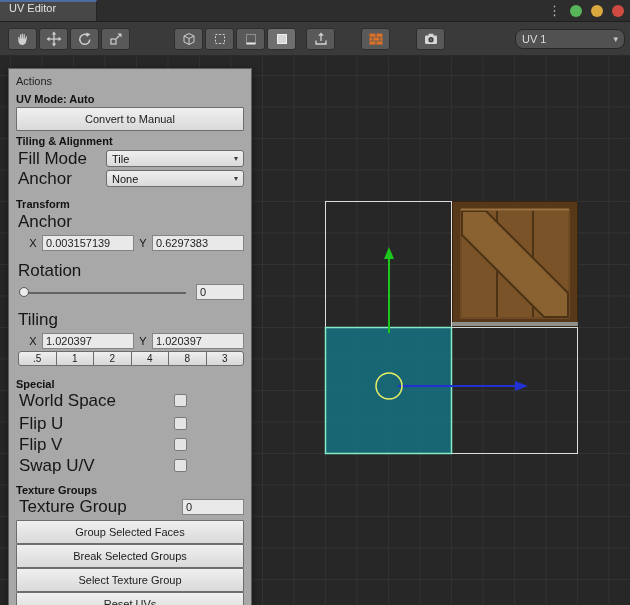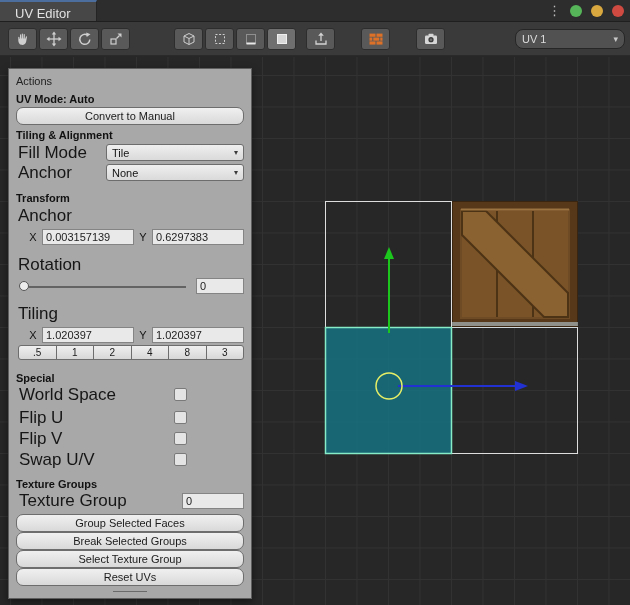--- a/index.html
+++ b/index.html
@@ -4,21 +4,21 @@
 <style>
   *{box-sizing:border-box;margin:0;padding:0}
   html,body{width:630px;height:605px;overflow:hidden;background:#272727;
     font-family:"Liberation Sans",sans-serif;-webkit-font-smoothing:antialiased}
   .window{position:relative;width:630px;height:605px;background:#272727}
 
   
   .titlebar{position:absolute;top:0;left:0;right:0;height:22px;background:#2d2d2d;
     border-bottom:1px solid #1f1f1f;display:flex;align-items:stretch}
   .tab{width:97px;background:#474747;border-top:2px solid #4b6e9e;border-right:1px solid #242424;
-    display:flex;align-items:flex-end;padding-left:15px;font-size:13px;color:#e2e2e2}
+    display:flex;align-items:flex-start;padding-left:9px;font-size:11px;color:#e2e2e2}
   .win-controls{position:absolute;right:6px;top:0;height:22px;display:flex;align-items:center;gap:9px}
   .dots{color:#bdbdbd;font-size:13px;line-height:22px;cursor:pointer}
   .circle{width:12px;height:12px;border-radius:50%;display:inline-block}
   .c-green{background:#56b558}.c-yellow{background:#d9a93f}.c-red{background:#cf4b42}
 
   
   .toolbar{position:absolute;top:22px;left:0;right:0;height:34px;background:#3a3a3a;
     border-bottom:1px solid #2a2a2a;display:flex;align-items:center;padding-left:8px}
   .tool-group{display:flex;gap:2px;margin-right:44px}
   .tool-group.tight{margin-right:10px}
@@ -42,22 +42,22 @@
 
   
   .panel{position:absolute;left:8px;top:68px;width:244px;background:#a8a8a8;
     border:1px solid #5e5e5e;box-shadow:0 3px 8px rgba(0,0,0,.45);padding:4px 7px 4px 7px;
     color:#141414;font-size:11px}
   .p-title{font-size:11px;color:#222;margin:2px 0 6px}
   .p-bold{font-weight:bold;font-size:11px;color:#111}
   .mt4{margin-top:4px}.mt6{margin-top:10px}.mt10{margin-top:10px}
   .mt12{margin-top:12px}.mb2{margin-bottom:2px}.mb4{margin-bottom:4px}.mb6{margin-bottom:6px}
   .lbl{font-size:17px;color:#161616}
-  .pbtn{display:block;width:100%;height:18px;background:linear-gradient(#f0f0f0,#d9d9d9);
-    border:1px solid #6d6d6d;border-radius:7px;font-size:11px;color:#1b1b1b;cursor:pointer;
+  .pbtn{display:block;width:100%;height:24px;background:linear-gradient(#f0f0f0,#d9d9d9);
+    border:1px solid #6d6d6d;border-radius:1px;font-size:11px;color:#1b1b1b;cursor:pointer;
     font-family:"Liberation Sans",sans-serif;margin-bottom:0}
   .row{display:flex;align-items:center;height:19px;margin:1px 0}
   .row .lbl{width:90px;flex:none;padding-left:2px}
   .dd{flex:1;height:17px;background:linear-gradient(#efefef,#dadada);border:1px solid #6d6d6d;
     border-radius:3px;display:flex;align-items:center;justify-content:space-between;
     padding:0 5px;cursor:pointer}
   .dd .arr{font-size:8px;color:#3c3c3c}
   .fieldrow{display:flex;align-items:center;height:17px;margin:2px 0 2px 12px;gap:4px}
   .axis{width:10px;text-align:center;flex:none}
   .tin{height:16px;background:#e9e9e9;border:1px solid #848484;font-size:11px;color:#1d1d1d;

